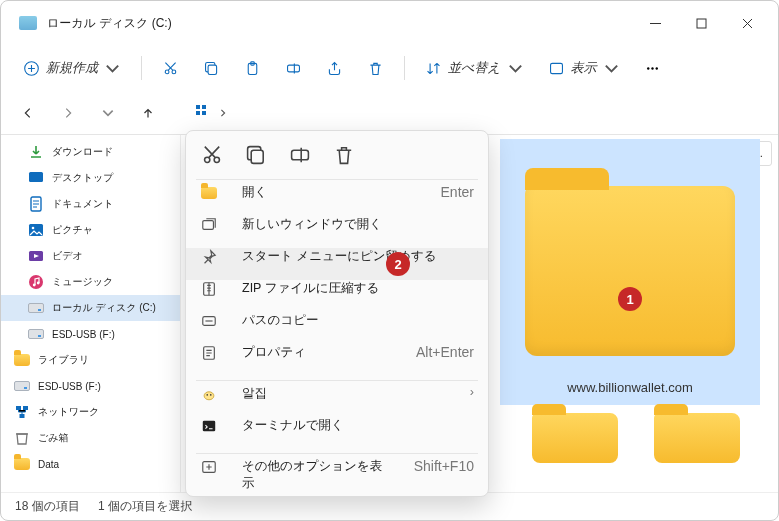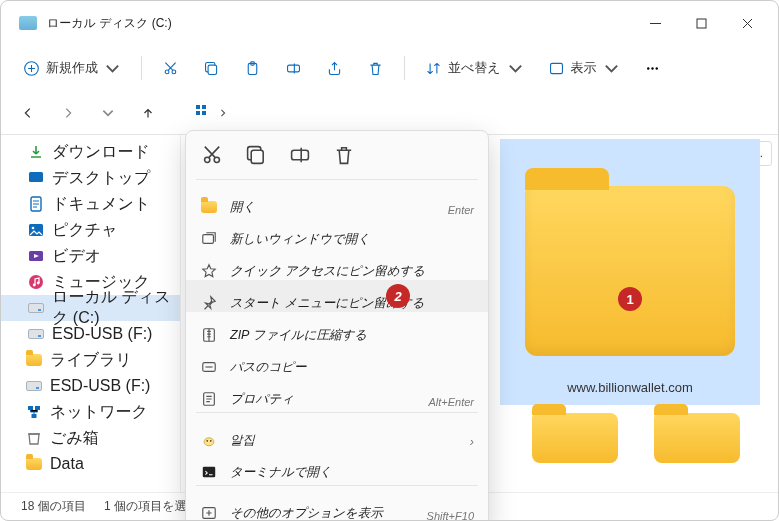--- a/index.html
+++ b/index.html
@@ -7,73 +7,73 @@
 
 
 .titlebar { display: flex; align-items: center; height: 44px; padding: 0 8px; }
 .titlebar .app-icon { width: 18px; height: 14px; margin: 0 10px; background: linear-gradient(#88cce8,#68b0d8); border-radius: 2px; }
 .titlebar .title { font-size: 12px; color: #222; }
 .titlebar .spacer { flex: 1; }
 .titlebar .winbtn { width: 46px; height: 32px; display: flex; align-items: center; justify-content: center; color: #333; }
 .titlebar .winbtn svg { width: 11px; height: 11px; }
 
 
-.toolbar { display: flex; align-items: center; height: 46px; padding: 0 12px; gap: 4px; }
+.toolbar { display: flex; align-items: center; height: 46px; padding: 0 12px; gap: 4px; font-style: italic; }
 .tb-btn { display: flex; align-items: center; justify-content: center; height: 34px; padding: 0 10px; border-radius: 4px; color: #0f6cbd; gap: 6px; font-size: 13px; }
 .tb-btn.grey { color: #555; }
 .tb-btn svg { width: 17px; height: 17px; }
 .tb-sep { width: 1px; height: 24px; background: #ddd; margin: 0 6px; }
 .tb-label { color: #333; font-size: 13px; }
 
 
 .navrow { display: flex; align-items: center; height: 44px; padding: 0 12px; gap: 10px; border-bottom: 1px solid #e5e5e5; }
 .nav-arrow { width: 30px; height: 30px; display: flex; align-items: center; justify-content: center; color: #888; }
 .nav-arrow.active { color: #333; }
 .nav-arrow svg { width: 14px; height: 14px; }
 .view-toggle { width: 36px; height: 30px; display:flex; align-items:center; justify-content:center; border-radius:4px; }
 
 
 .main { flex: 1; display: flex; min-height: 0; }
 .sidebar { width: 180px; border-right: 1px solid #eee; overflow-y: auto; padding: 4px 0; }
-.side-item { display: flex; align-items: center; height: 26px; padding: 0 8px 0 26px; font-size: 16px; color: #222; gap: 8px; }
+.side-item { display: flex; align-items: center; height: 26px; padding: 0 8px 0 26px; font-size: 10px; color: #222; gap: 8px; }
 .side-item.selected { background: #d9e8f8; }
-.side-item.top-group { padding-left: 12px; font-weight: 400; margin-left: 12px; }
+.side-item.top-group { padding-left: 12px; font-weight: 400; }
 .side-item .ic { width: 17px; height: 15px; flex-shrink: 0; display:flex; align-items:center; justify-content:center; }
 .content { flex: 1; position: relative; background: #fff; }
 
 
 .tiles { position: absolute; right: 18px; top: 4px; width: 260px; }
 .folder-tile { width: 260px; height: 266px; background: #cce4ff; display: flex; flex-direction: column; align-items: center; justify-content: flex-end; padding-bottom: 10px; position: relative; }
 .folder-big { width: 210px; height: 170px; background: linear-gradient(#ffd75e,#f7bb2e); border-radius: 8px 12px 12px 12px; position: relative; margin-bottom: 24px; box-shadow: inset 0 -6px 12px rgba(0,0,0,.06); }
 .folder-big::before { content:""; position:absolute; top:-18px; left:0; width:84px; height:22px; background:#f7bb2e; border-radius: 8px 8px 0 0; }
 .folder-cap { font-size: 13px; color: #333; }
 .badge { position: absolute; width: 24px; height: 24px; border-radius: 50%; background: #c62828; color: #fff; display: flex; align-items: center; justify-content: center; font-size: 13px; font-weight: 600; }
 .badge.b1 { top: 148px; left: 50%; transform: translateX(-50%); }
 .folder-row2 { margin-top: 8px; display:flex; gap:36px; padding-left:32px; }
 .folder-small { width: 86px; height: 50px; background: linear-gradient(#ffd75e,#f7bb2e); border-radius: 5px 8px 8px 8px; position:relative; }
 .folder-small::before { content:""; position:absolute; top:-9px; left:0; width:34px; height:11px; background:#f7bb2e; border-radius:5px 5px 0 0; }
 
 
 .ctx { position: absolute; left: 4px; top: -5px; width: 304px; background: #fafafa; border: 1px solid #ddd; border-radius: 8px; box-shadow: 0 10px 28px rgba(0,0,0,.18); padding: 6px 0; }
 .ctx-icons { display: flex; gap: 20px; padding: 6px 14px 8px; }
 .ctx-icons .ci { width: 24px; height: 24px; display:flex; align-items:center; justify-content:center; color:#444; }
 .ctx-sep { height: 1px; background: #e5e5e5; margin: 4px 10px; }
-.ctx-item { display: flex; align-items: flex-end; height: 32px; padding: 0 14px; font-size: 12.5px; color: #222; gap: 12px; position: relative; font-style: italic; }
+.ctx-item { display: flex; align-items: flex-start; height: 32px; padding: 0 14px; font-size: 12.5px; color: #222; gap: 24px; position: relative; }
 .ctx-item.hover { background: #eee; }
 .ctx-item .ci { width: 18px; height: 18px; display:flex; align-items:center; justify-content:center; color:#555; flex-shrink:0; }
-.ctx-item .shortcut { margin-left: auto; color: #777; font-size: 11px; margin-top: 31px; }
+.ctx-item .shortcut { margin-left: auto; color: #777; font-size: 14px; }
 .ctx-item .chev { margin-left: auto; color: #777; }
 .badge.b2 { position:absolute; right: 78px; top: 4px; }
 
 
 .watermark { position:absolute; top: 8px; right: 100px; font-size: 18px; font-weight: 700; font-style: italic; color: #fff; text-shadow: 0 0 2px #2a6aa8, 1px 1px 0 #2a6aa8, -1px -1px 0 #2a6aa8, 1px -1px 0 #2a6aa8, -1px 1px 0 #2a6aa8; letter-spacing: .5px; }
 .crumb-hint { position:absolute; top: 6px; right: 6px; font-size: 11.5px; color: #333; background:#fff; padding: 4px 8px; border: 1px solid #ddd; border-radius: 3px; }
 
 
-.status { height: 28px; display: flex; align-items: center; padding: 0 20px; font-size: 12px; color: #444; gap: 18px; border-top: 1px solid #eee; }
+.status { height: 28px; display: flex; align-items: center; padding: 0 14px; font-size: 12px; color: #444; gap: 18px; border-top: 1px solid #eee; }
 
 
 .ico-folder { width:16px; height:12px; background: linear-gradient(#ffd863,#f5b62d); border-radius: 2px 3px 3px 3px; position:relative; }
 .ico-folder::before { content:""; position:absolute; top:-4px; left:0; width:7px; height:5px; background:#f5b62d; border-radius:2px 2px 0 0; }
 .ico-drive { width:16px; height:10px; background:#dfe2e6; border:1px solid #aab2bc; border-radius:2px; position:relative; }
 .ico-drive::after { content:""; position:absolute; right:2px; bottom:1px; width:3px; height:2px; background:#4699e4; }
 </style>
 </head>
 <body>
 
@@ -371,28 +371,20 @@
             </div>
             <div class="ctx-item">
               <span class="ci">
                 <svg viewBox="0 0 18 18" width="16" height="16">
                   <rect x="2" y="4" width="12" height="10" rx="1.5" stroke="currentColor" stroke-width="1.3" fill="none"></rect>
                   <path d="M6 2h10v10" stroke="currentColor" stroke-width="1.3" fill="none"></path>
                 </svg>
               </span>
               <span>新しいウィンドウで開く</span>
             </div>
-            <div class="ctx-item">
-              <span class="ci">
-                <svg viewBox="0 0 18 18" width="16" height="16">
-                  <path d="M9 2l2 4.5 5 .5-3.7 3.3 1 5L9 12.8 4.7 15.3l1-5L2 7l5-.5z" stroke="currentColor" stroke-width="1.3" fill="none"></path>
-                </svg>
-              </span>
-              <span>クイック アクセスにピン留めする</span>
-            </div>
             <div class="ctx-item hover">
               <span class="ci">
                 <svg viewBox="0 0 18 18" width="16" height="16">
                   <path d="M11 2l5 5-3 1-3 3 1 4-3-3-4 4 4-4-3-3 4 1 3-3z" stroke="currentColor" stroke-width="1.3" fill="none"></path>
                 </svg>
               </span>
               <span>スタート メニューにピン留めする</span>
               <span class="badge b2">2</span>
             </div>
             <div class="ctx-item">

